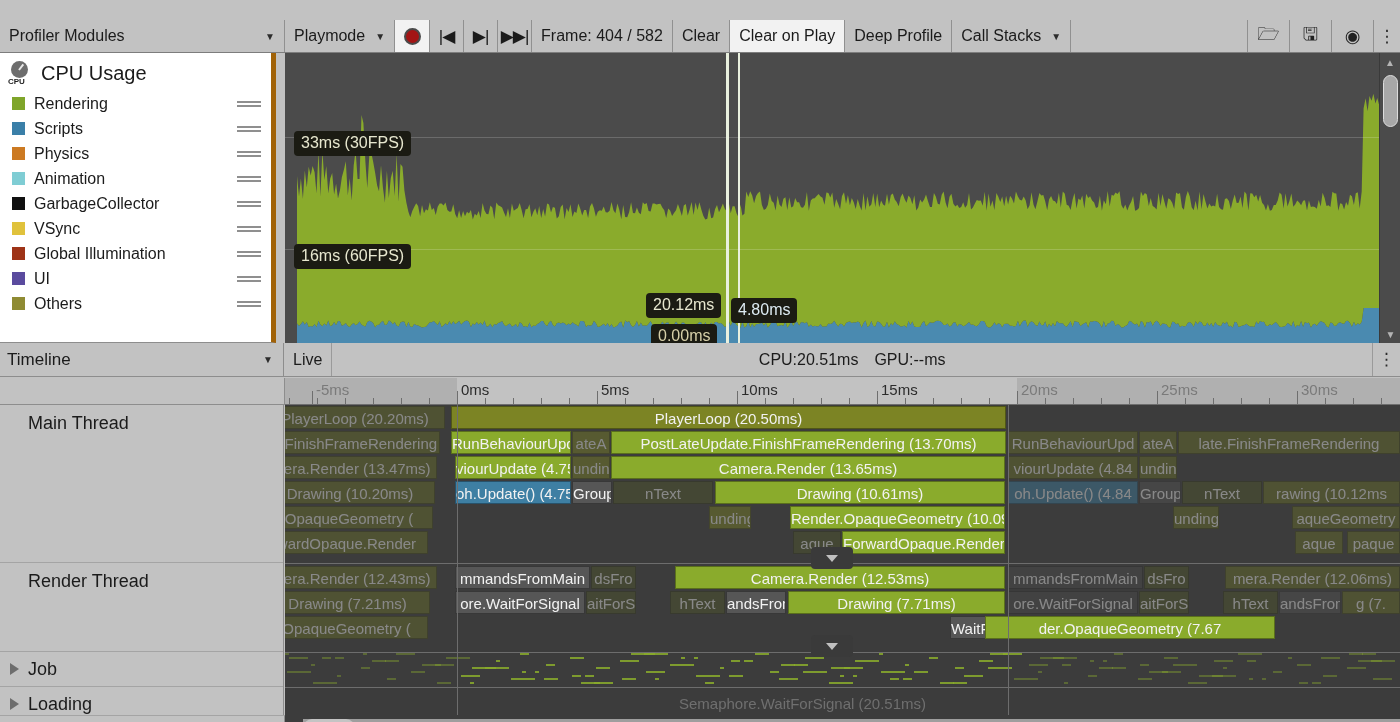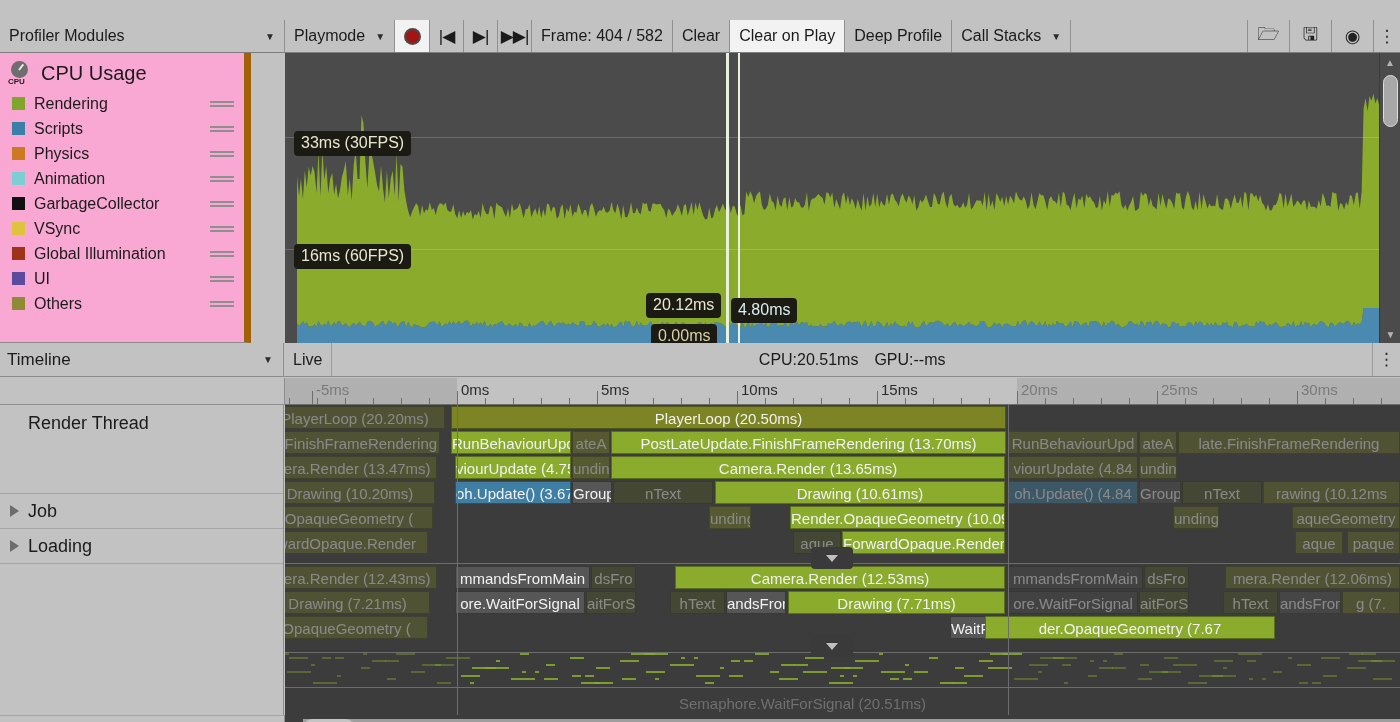--- a/index.html
+++ b/index.html
@@ -42,22 +42,22 @@
   .nav-ico { font-size: 17px; color: #1b1b1b; letter-spacing: -1px;}
   .tb-icon-btn {
     width: 42px; display:flex; align-items:center; justify-content:center;
     background:#c2c2c2; border-right: 1px solid #909090; font-size: 18px; color:#222;
   }
   .kebab { width: 26px; display:flex; align-items:center; justify-content:center;
     font-size: 17px; color:#2a2a2a; background:#c2c2c2; letter-spacing:0;}
 
   
   .legend-panel {
-    position: absolute; top: 33px; left: 0; width: 251px; height: 290px;
-    background: #f9a8d4; border-right: 7px solid #a16207;
+    position: absolute; top: 33px; left: 0; width: 276px; height: 290px;
+    background: #ffffff; border-right: 5px solid #a16207;
     border-bottom: 1px solid #8d8d8d;
   }
   .module-head { display:flex; align-items:center; gap:9px; padding: 8px 0 6px 8px; }
   .cpu-badge {
     width: 24px; height: 24px; position: relative;
   }
   .cpu-badge .circ {
     position:absolute; top:0; left:3px; width:17px; height:17px; border-radius:50%;
     background:#6d6d6d;
   }
@@ -433,20 +433,23 @@
       <div class="rtick" style="left: 928px; height: 6px;"></div>
       <div class="rtick" style="left: 956px; height: 6px;"></div>
       <div class="rtick" style="left: 984px; height: 6px;"></div>
       <div class="rtick" style="left: 1012px; height: 6px;"></div>
       <div class="rtick" style="left: 1040px; height: 6px;"></div>
       <div class="rtick" style="left: 1068px; height: 6px;"></div>
       <div class="rtick" style="left: 1096px; height: 6px;"></div>
     </div>
 
   <div class="thread-col">
+    <div class="thread-block" style="height:158px">
+      <div class="thread-name">Main Thread</div>
+    </div>
     <div class="thread-block" style="height:89px">
       <div class="thread-name">Render Thread</div>
     </div>
     <div class="foldout-row">
       <span class="tri"></span>
       <span class="foldout-label">Job</span>
     </div>
     <div class="foldout-row">
       <span class="tri"></span>
       <span class="foldout-label">Loading</span>
@@ -471,21 +474,21 @@
         <div class="lane" style="top: 50px;">
           <div class="bar dim" style="left: -20px; width: 172px; background: rgb(107, 113, 41);">mera.Render (13.47ms)</div>
           <div class="bar" style="left: 170px; width: 116px; background: rgb(138, 171, 44);">viourUpdate (4.75ms)</div>
           <div class="bar dim" style="left: 287px; width: 38px; background: rgb(124, 132, 36);">unding</div>
           <div class="bar" style="left: 326px; width: 394px; background: rgb(138, 171, 44);">Camera.Render (13.65ms)</div>
           <div class="bar dim" style="left: 723px; width: 130px; background: rgb(107, 113, 41);">viourUpdate (4.84</div>
           <div class="bar dim" style="left: 854px; width: 38px; background: rgb(107, 113, 41);">unding</div>
         </div>
         <div class="lane" style="top: 75px;">
           <div class="bar dim" style="left: -20px; width: 170px; background: rgb(107, 113, 41);">Drawing (10.20ms)</div>
-          <div class="bar" style="left: 170px; width: 116px; background: rgb(62, 127, 163);">oh.Update() (3.67</div>
+          <div class="bar" style="left: 170px; width: 116px; background: rgb(62, 127, 163);">oh.Update() (4.75</div>
           <div class="bar" style="left: 287px; width: 40px; background: rgb(86, 86, 86);">Group</div>
           <div class="bar dim" style="left: 328px; width: 100px; background: rgb(80, 88, 42);">nText</div>
           <div class="bar" style="left: 430px; width: 290px; background: rgb(138, 171, 44);">Drawing (10.61ms)</div>
           <div class="bar dim" style="left: 723px; width: 130px; background: rgb(62, 127, 163);">oh.Update() (4.84</div>
           <div class="bar dim" style="left: 854px; width: 42px; background: rgb(86, 86, 86);">Group</div>
           <div class="bar dim" style="left: 897px; width: 80px; background: rgb(80, 88, 42);">nText</div>
           <div class="bar dim" style="left: 978px; width: 137px; background: rgb(107, 113, 41);">rawing (10.12ms</div>
         </div>
         <div class="lane" style="top: 100px;">
           <div class="bar dim" style="left: -20px; width: 168px; background: rgb(107, 113, 41);">OpaqueGeometry (</div>

